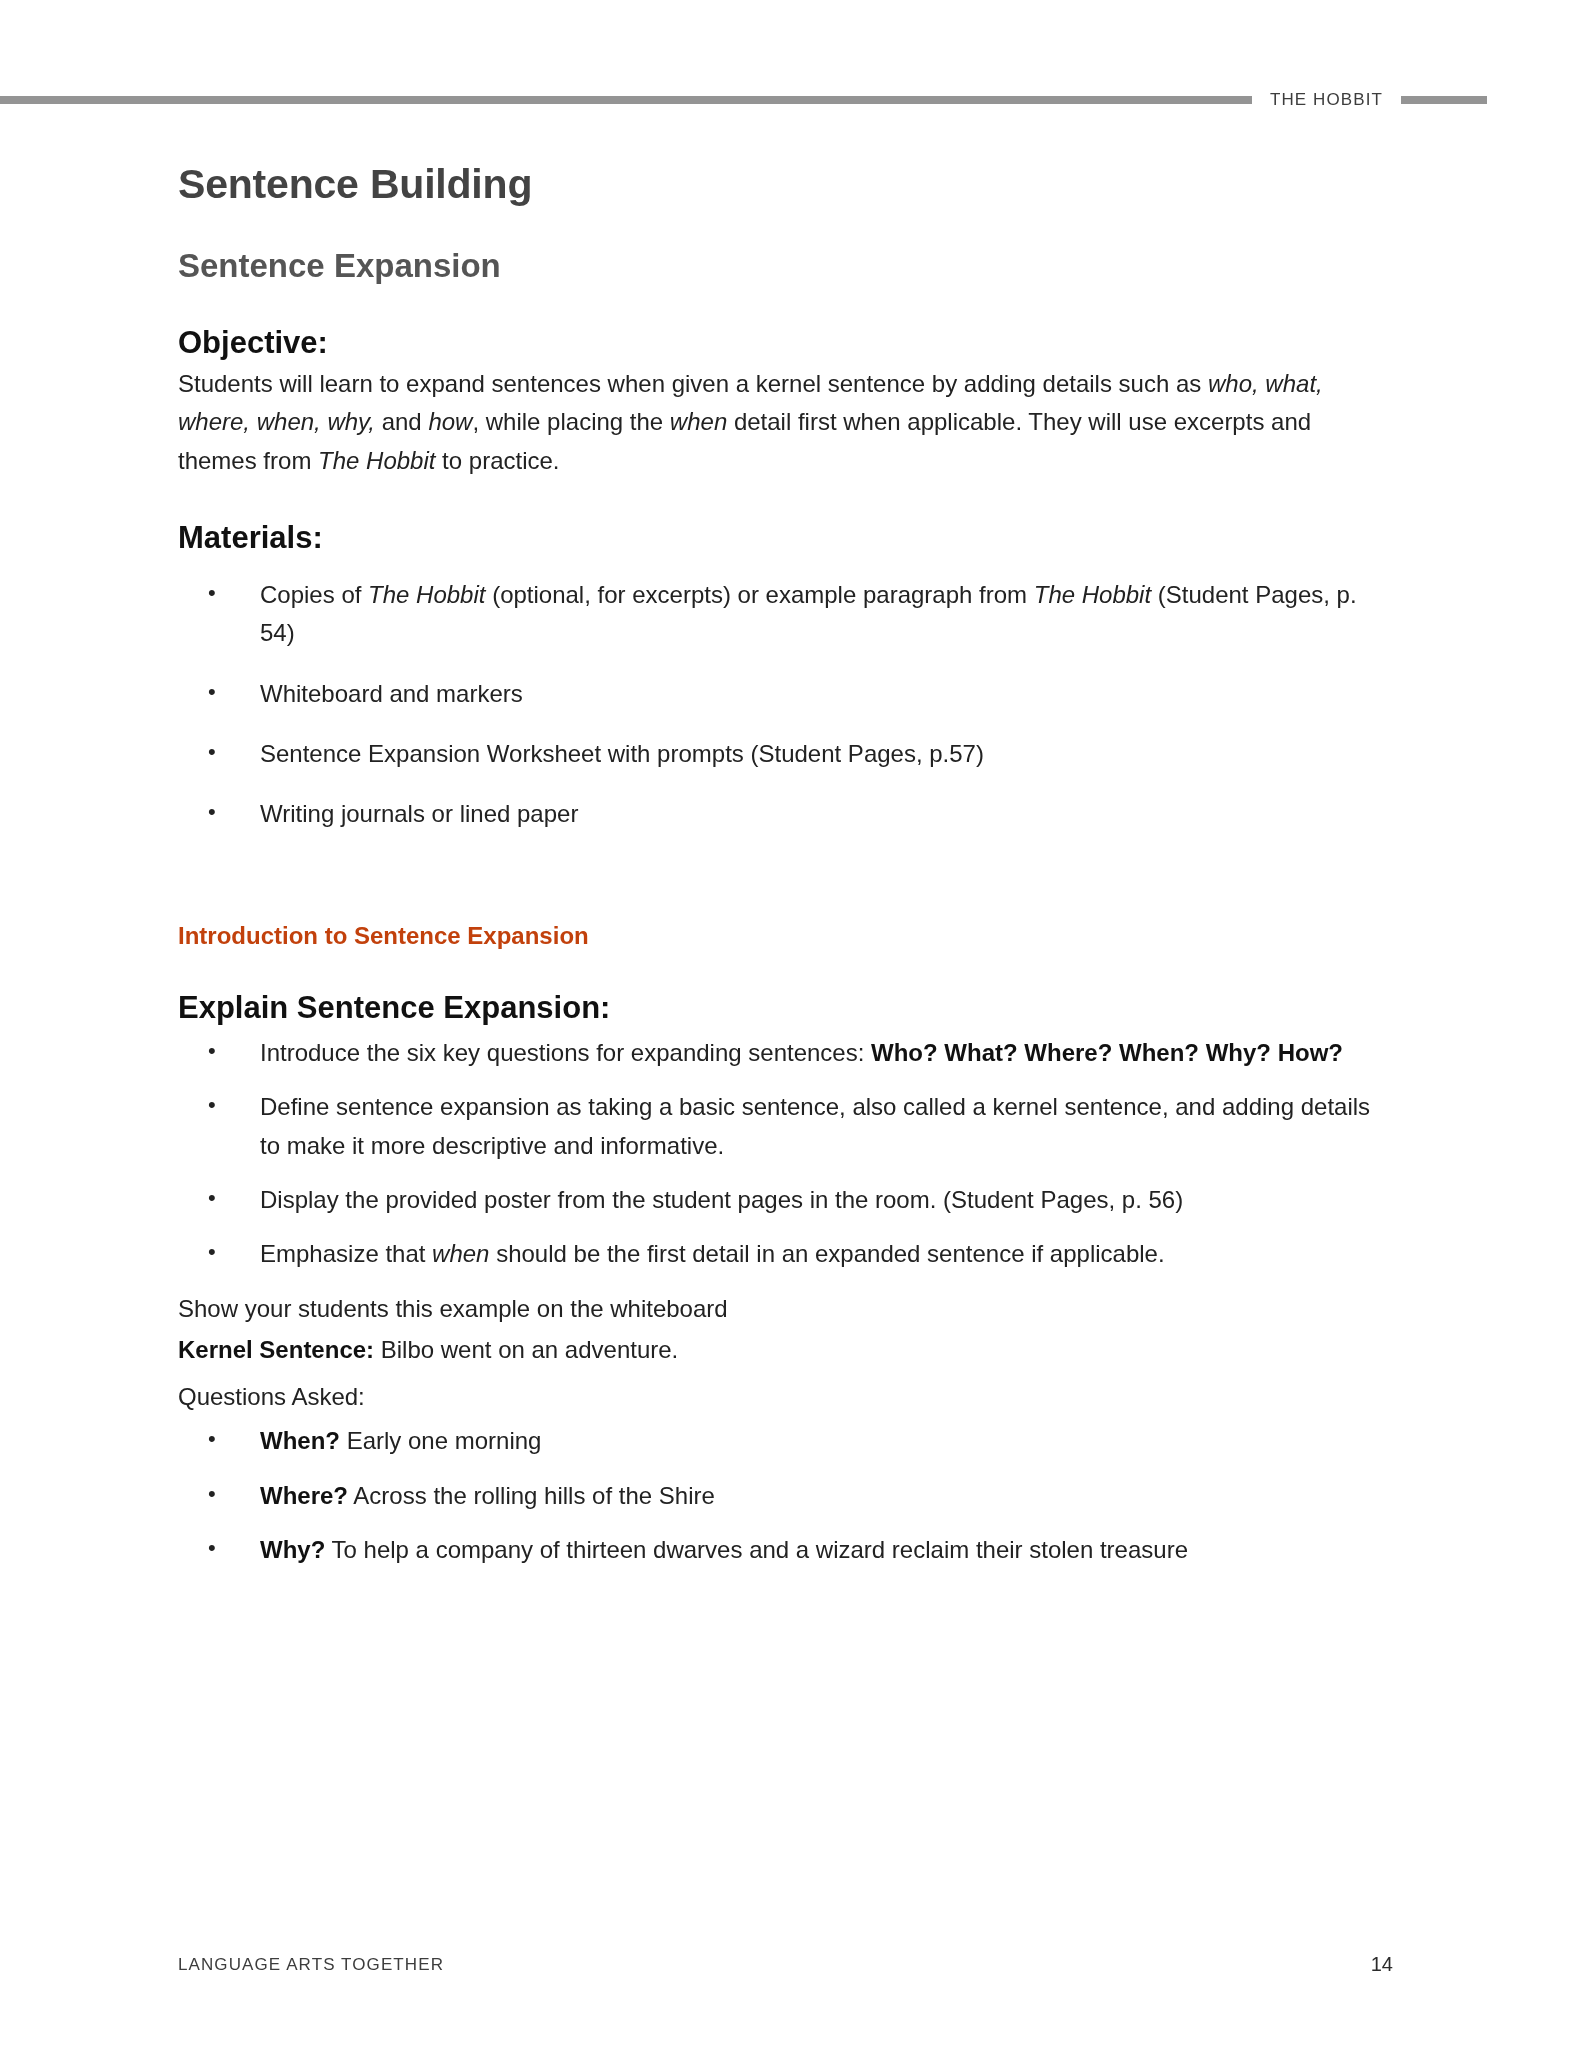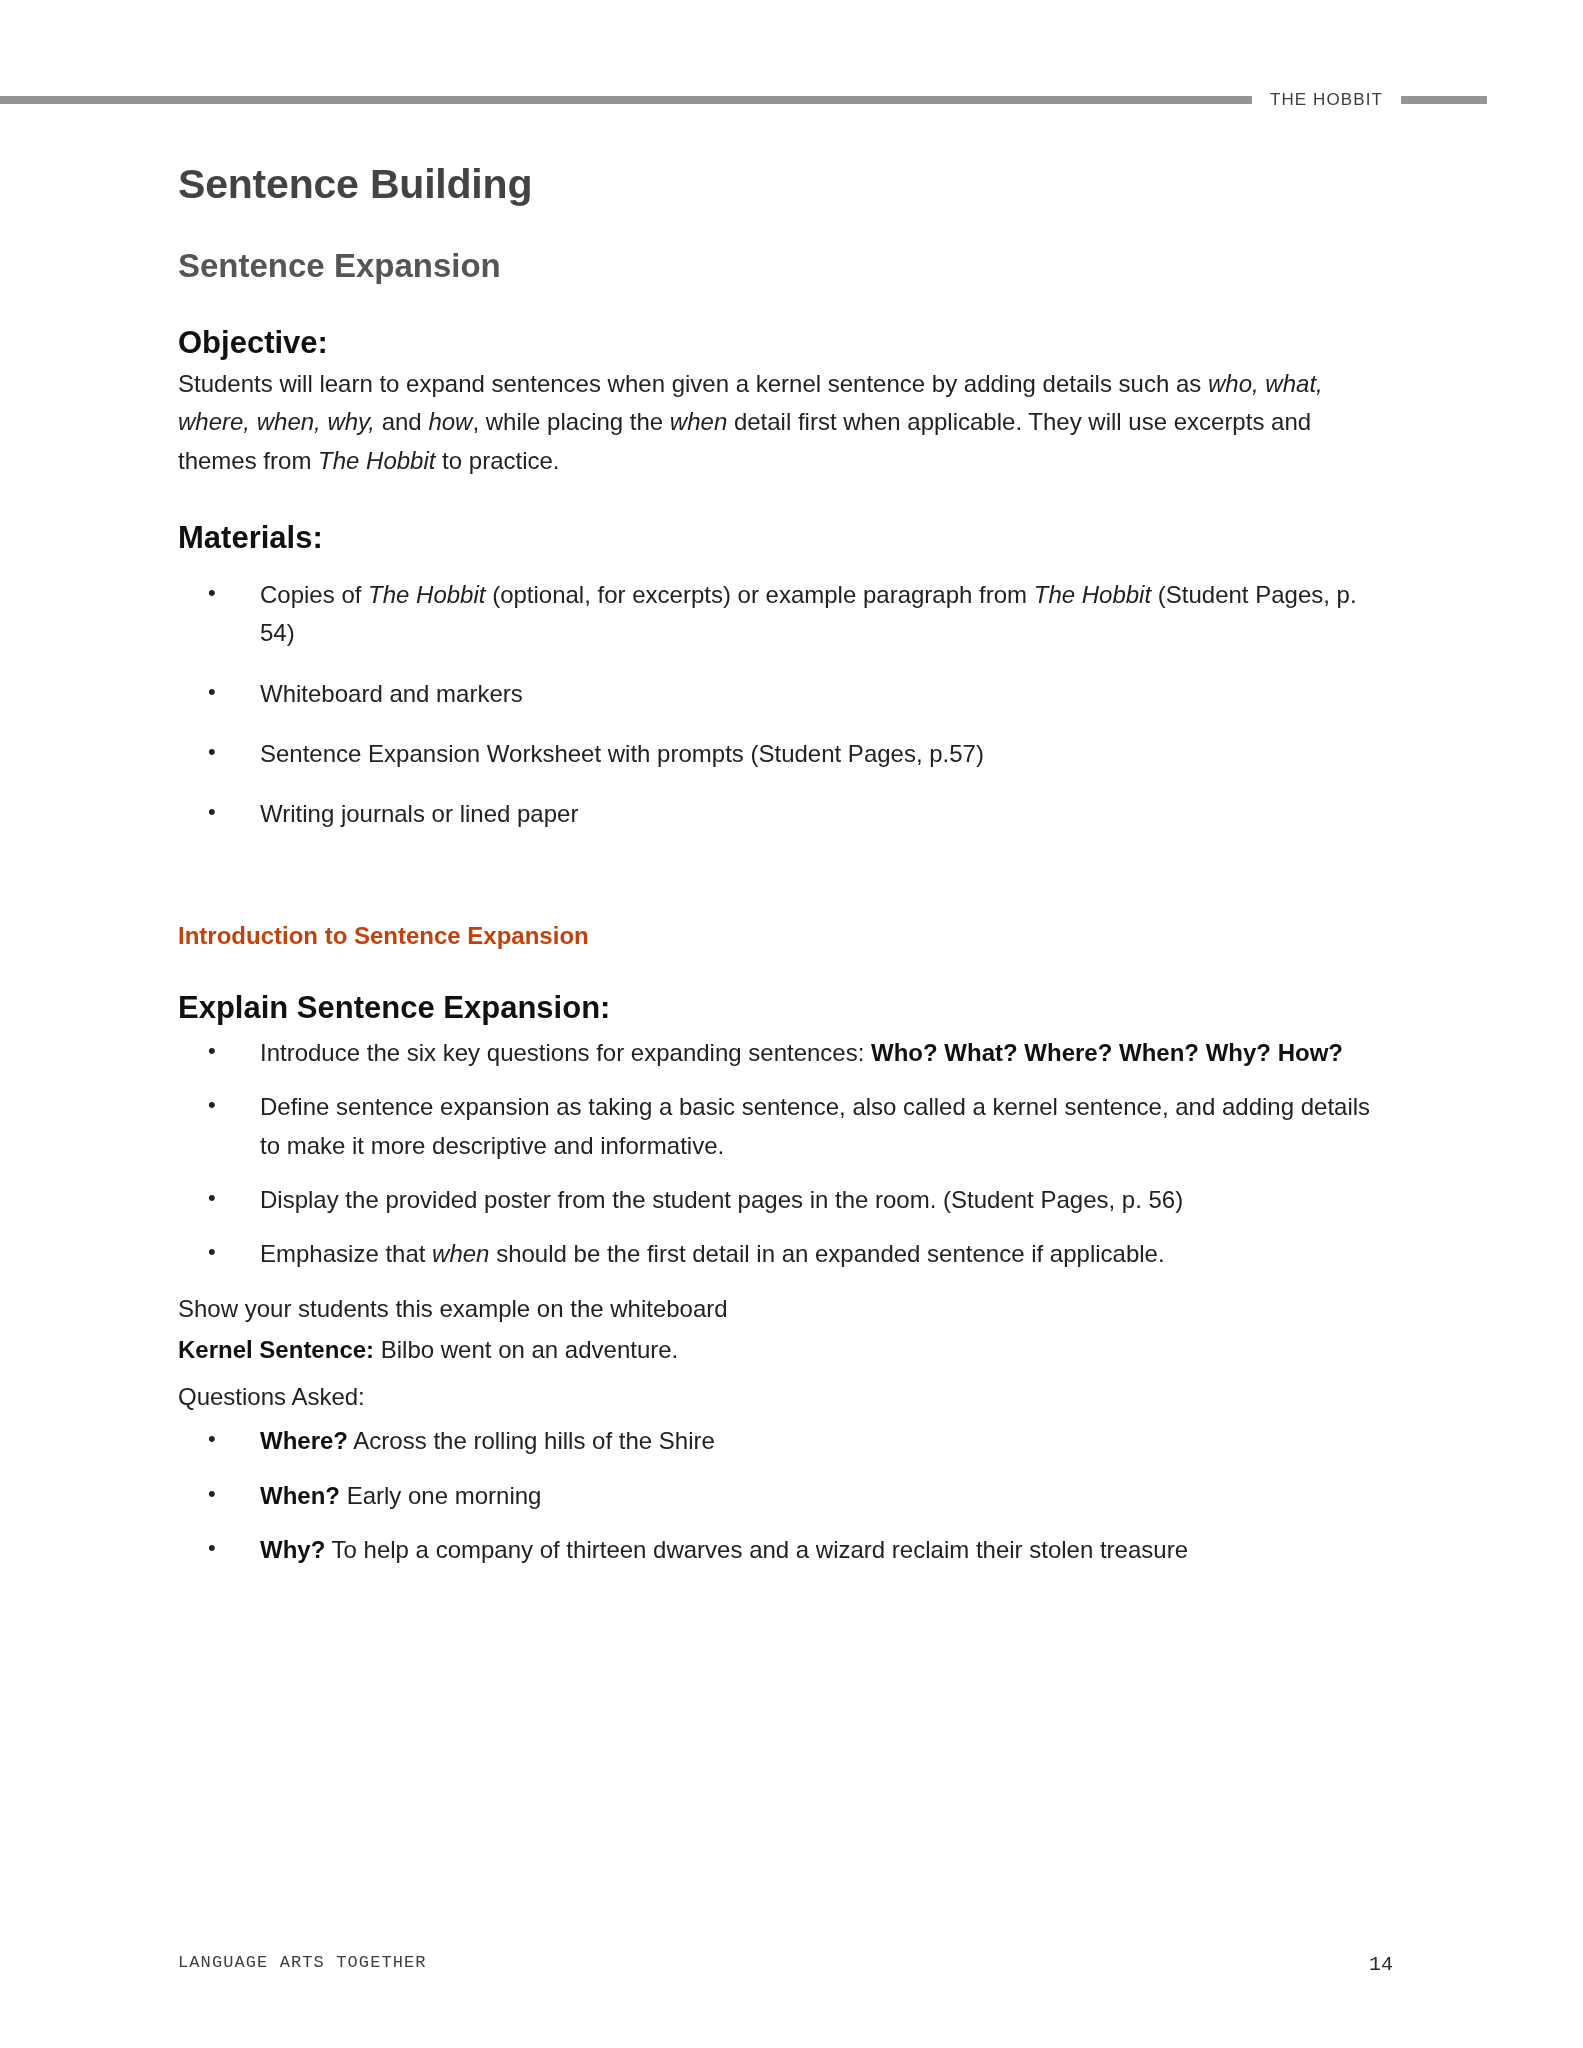--- a/index.html
+++ b/index.html
@@ -136,23 +136,22 @@
 
   .spacer-lg { height: 64px; }
 
   
   .run-foot {
     position: absolute;
     bottom: 72px;
     left: 178px;
     width: 1215px;
     display: flex;
-    align-items: flex-start;
+    align-items: center;
     justify-content: space-between;
-    font-family: Liberation Mono, monospace;
   }
   .foot-label {
     font-size: 17px;
     letter-spacing: 1.1px;
     color: #3d3d3d;
     font-weight: 400;
   }
   .foot-page {
     font-size: 20px;
     color: #2b2b2b;
@@ -196,22 +195,22 @@
       <li><span>Define sentence expansion as taking a basic sentence, also called a kernel sentence, and adding details to make it more descriptive and informative.</span></li>
       <li><span>Display the provided poster from the student pages in the room. (Student Pages, p. 56)</span></li>
       <li><span>Emphasize that </span><em>when</em><span> should be the first detail in an expanded sentence if applicable.</span></li>
     </ul>
 
     <p class="para">Show your students this example on the whiteboard</p>
     <p class="para tight"><strong>Kernel Sentence:</strong><span> Bilbo went on an adventure.</span></p>
 
     <p class="para">Questions Asked:</p>
     <ul class="bullets narrow tightlist">
+      <li><strong>When?</strong><span> Early one morning</span></li>
       <li><strong>Where?</strong><span> Across the rolling hills of the Shire</span></li>
-      <li><strong>When?</strong><span> Early one morning</span></li>
       <li><strong>Why?</strong><span> To help a company of thirteen dwarves and a wizard reclaim their stolen treasure</span></li>
     </ul>
 
   </div>
 
   <div class="run-foot">
     <div class="foot-label">LANGUAGE ARTS TOGETHER</div>
     <div class="foot-page">14</div>
   </div>
 

